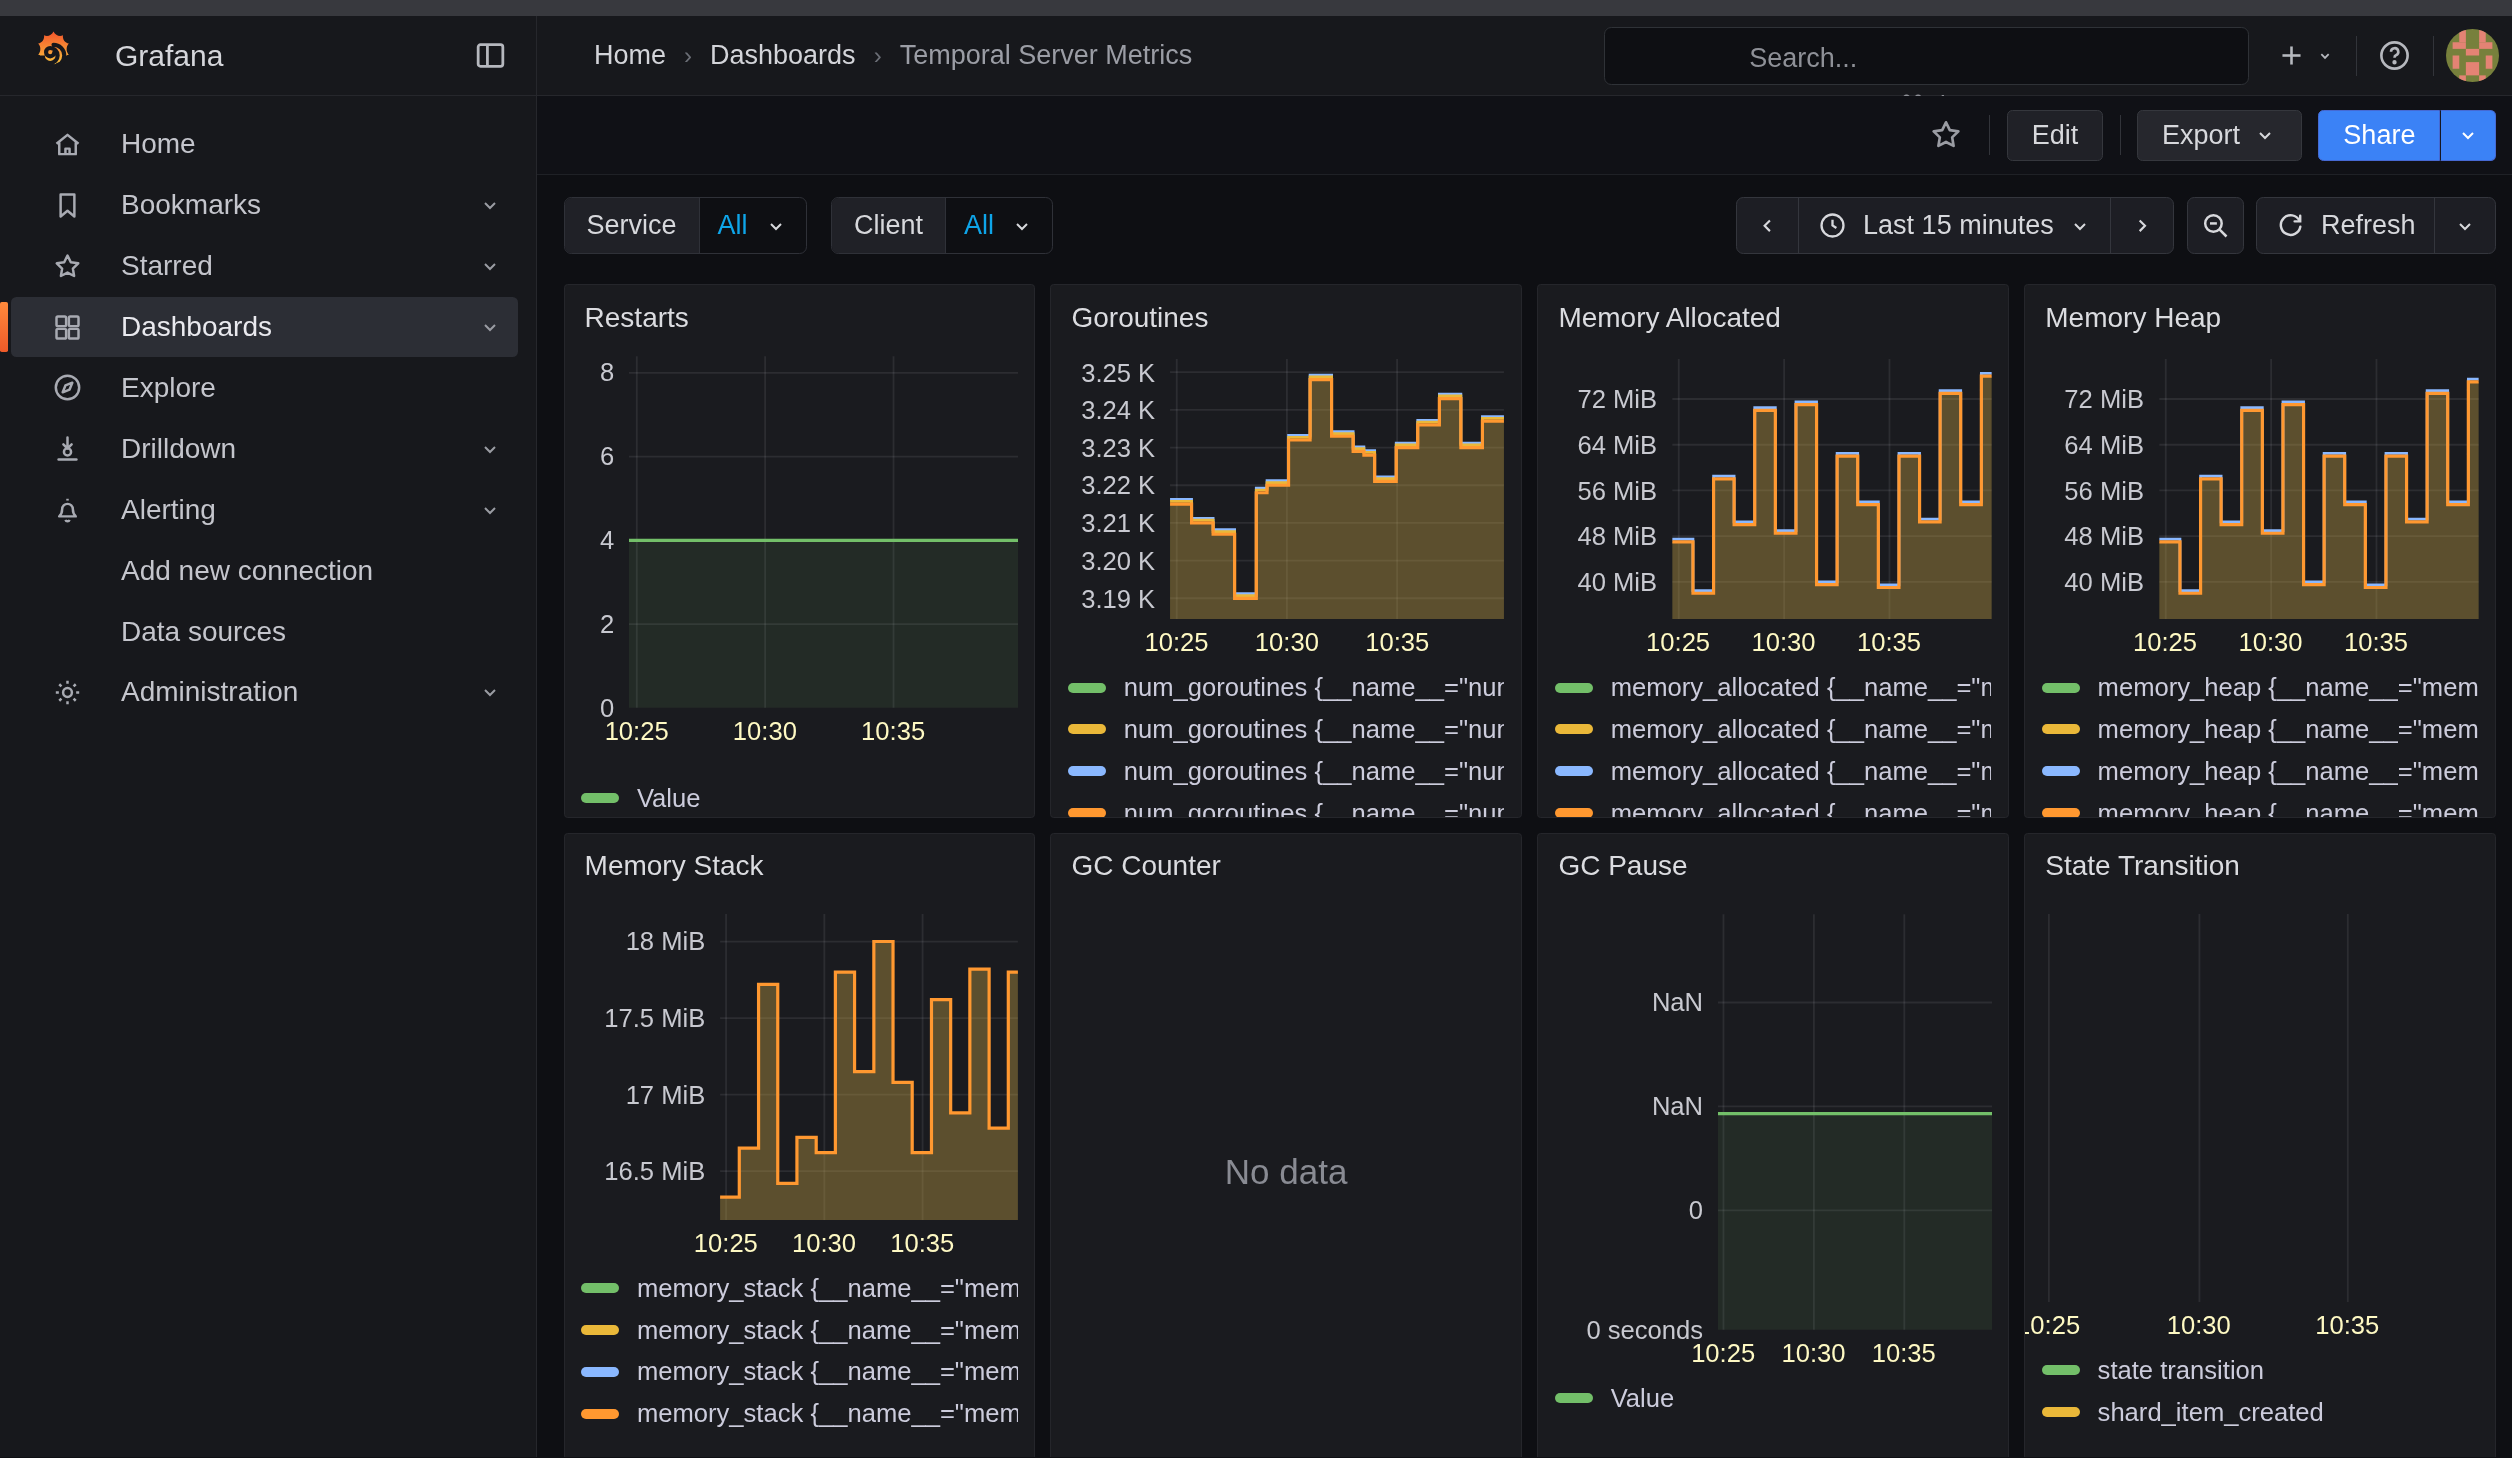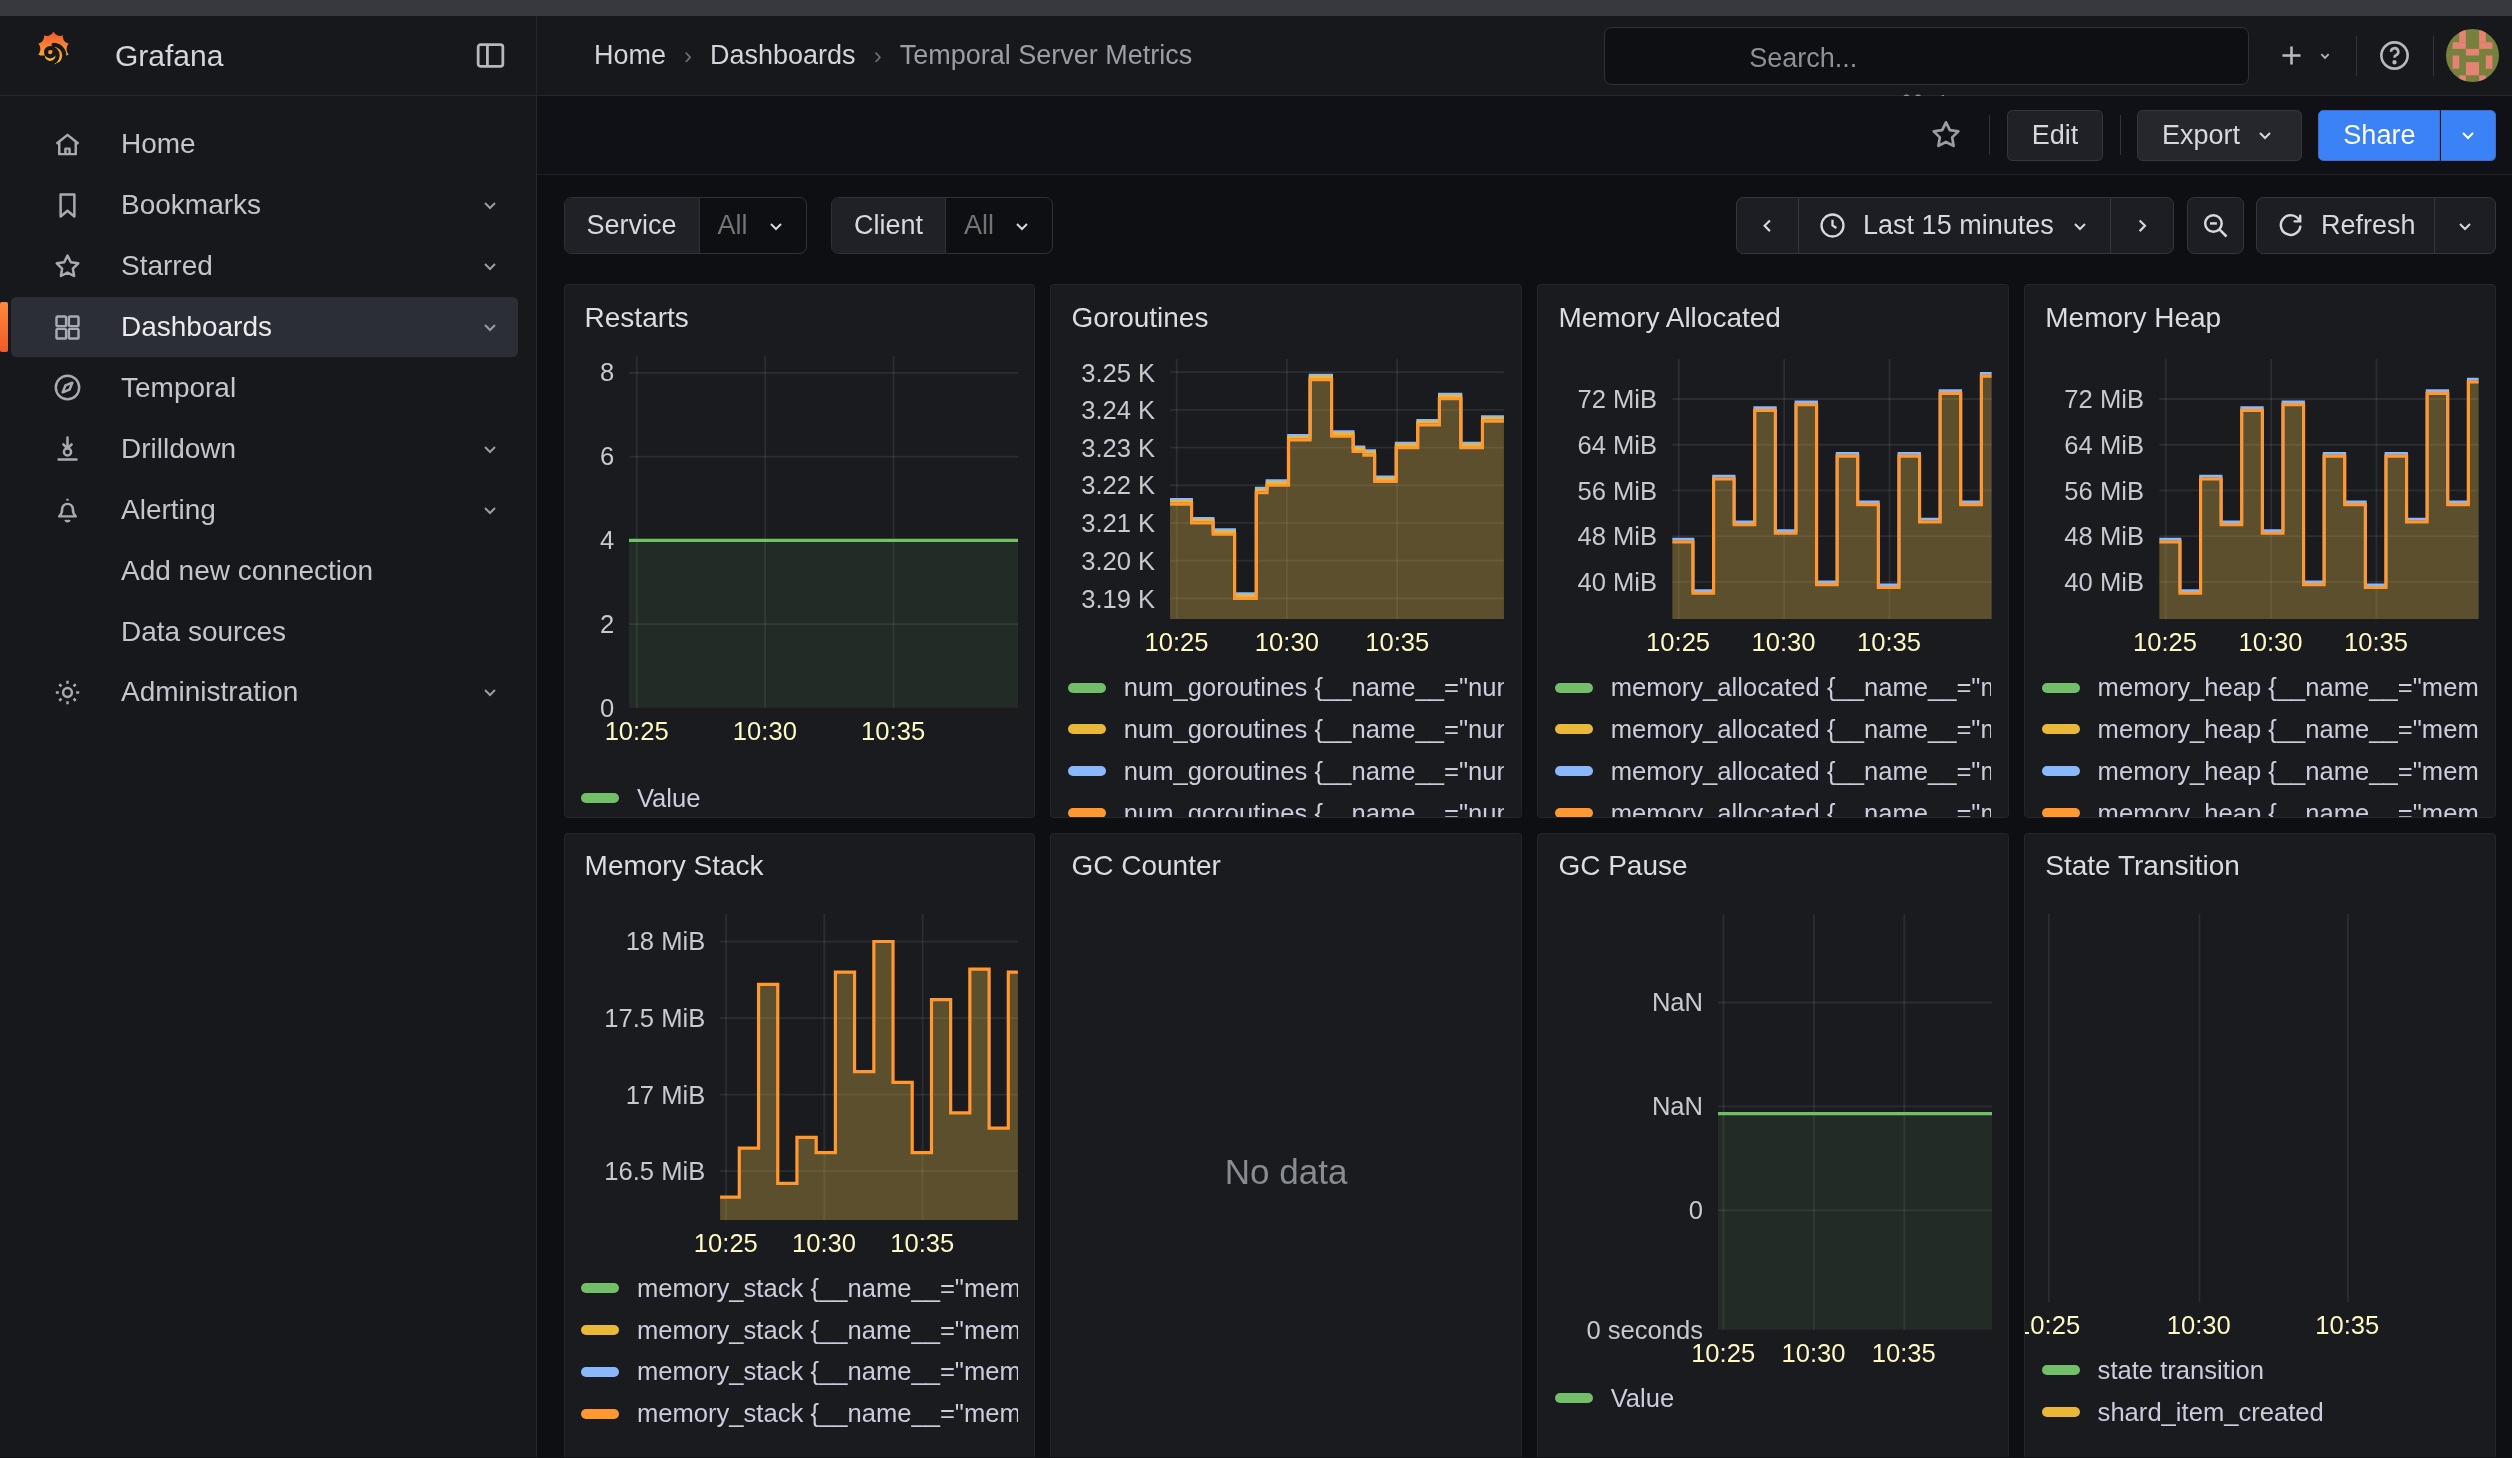--- a/index.html
+++ b/index.html
@@ -44,21 +44,21 @@
   .btn.primary { background:#3b82f6; border-color:#4669D2; color:#FFFFFF; }
   .split { display:flex; }
   .split .btn.primary.main-part { border-radius:5.5px 0 0 5.5px; }
   .split .btn.primary.chev-part { border-radius:0 5.5px 5.5px 0; border-left:1.8px solid #151720; padding:0 14.6px; }
 
   
   .content { flex:1; overflow:hidden; padding:0 16.4px 0 26.5px; }
   .filters { display:flex; align-items:center; margin-top:22px; height:57px; }
   .filter { display:flex; height:57px; border:0.9px solid #2F3138; border-radius:7.3px; overflow:hidden; margin-right:24px; font-size:27px; }
   .filter .lbl { display:flex; align-items:center; padding:0 22px; background:#202127; color:#D7D8DC; font-weight:500; }
-  .filter .val { display:flex; align-items:center; gap:16.4px; padding:0 18px; border-left:0.9px solid #2F3138; color:#737373; font-weight:500; }
+  .filter .val { display:flex; align-items:center; gap:16.4px; padding:0 18px; border-left:0.9px solid #2F3138; color:#0ea5e9; font-weight:500; }
   .filters .spacer { flex:1; }
   .timebar { display:flex; align-items:center; gap:12.8px; }
   .tgroup { display:flex; height:57px; border:0.9px solid #34363D; border-radius:7.3px; background:#1D1E24; overflow:hidden; }
   .tgroup > button { background:transparent; border:none; border-right:0.9px solid #34363D; color:#D7D8DC; font-size:27px; font-weight:500; font-family:inherit; display:flex; align-items:center; gap:14.6px; padding:0 18px; cursor:pointer; }
   .tgroup > button:last-child { border-right:none; }
   .sqbtn { width:57px; height:57px; border:0.9px solid #34363D; border-radius:7.3px; background:#1D1E24; color:#D7D8DC; display:flex; align-items:center; justify-content:center; cursor:pointer; }
 
   .grid { display:grid; grid-template-columns:repeat(4,1fr); grid-template-rows:534px 639px; gap:14.6px 15.5px; margin-top:30px; }
   .panel { background:#1A1B1F; border:0.9px solid #25262B; border-radius:3.7px; padding:14.6px 16.4px; overflow:hidden; display:flex; flex-direction:column; }
   .panel-title { font-size:28px; font-weight:500; color:#DBDCE0; margin:1.8px 0 0 3.7px; height:38px; cursor:pointer; }
@@ -199,21 +199,21 @@
         <span>Dashboards</span>
         <svg class="chev" width="24" height="24" viewBox="0 0 24 24" fill="none" stroke="currentColor" stroke-width="2">
             <polyline points="7 10 12 15 17 10"></polyline>
           </svg>
       </div>
       <div class="side-item">
         <svg class="sicon" viewBox="0 0 24 24" fill="none" stroke="currentColor" stroke-width="1.8" stroke-linejoin="round">
             <circle cx="12" cy="12" r="8.5"></circle>
             <path d="M15.5 8.5l-2 5-5 2 2-5z"></path>
           </svg>
-        <span>Temporal</span>
+        <span>Explore</span>
       </div>
       <div class="side-item">
         <svg class="sicon" viewBox="0 0 24 24" fill="none" stroke="currentColor" stroke-width="1.8" stroke-linecap="round">
             <path d="M12 4v8m0 0l-3-3m3 3l3-3"></path>
             <circle cx="12" cy="14.5" r="2.6"></circle>
             <path d="M5.5 20h13"></path>
           </svg>
         <span>Drilldown</span>
         <svg class="chev" width="24" height="24" viewBox="0 0 24 24" fill="none" stroke="currentColor" stroke-width="2">
             <polyline points="7 10 12 15 17 10"></polyline>

